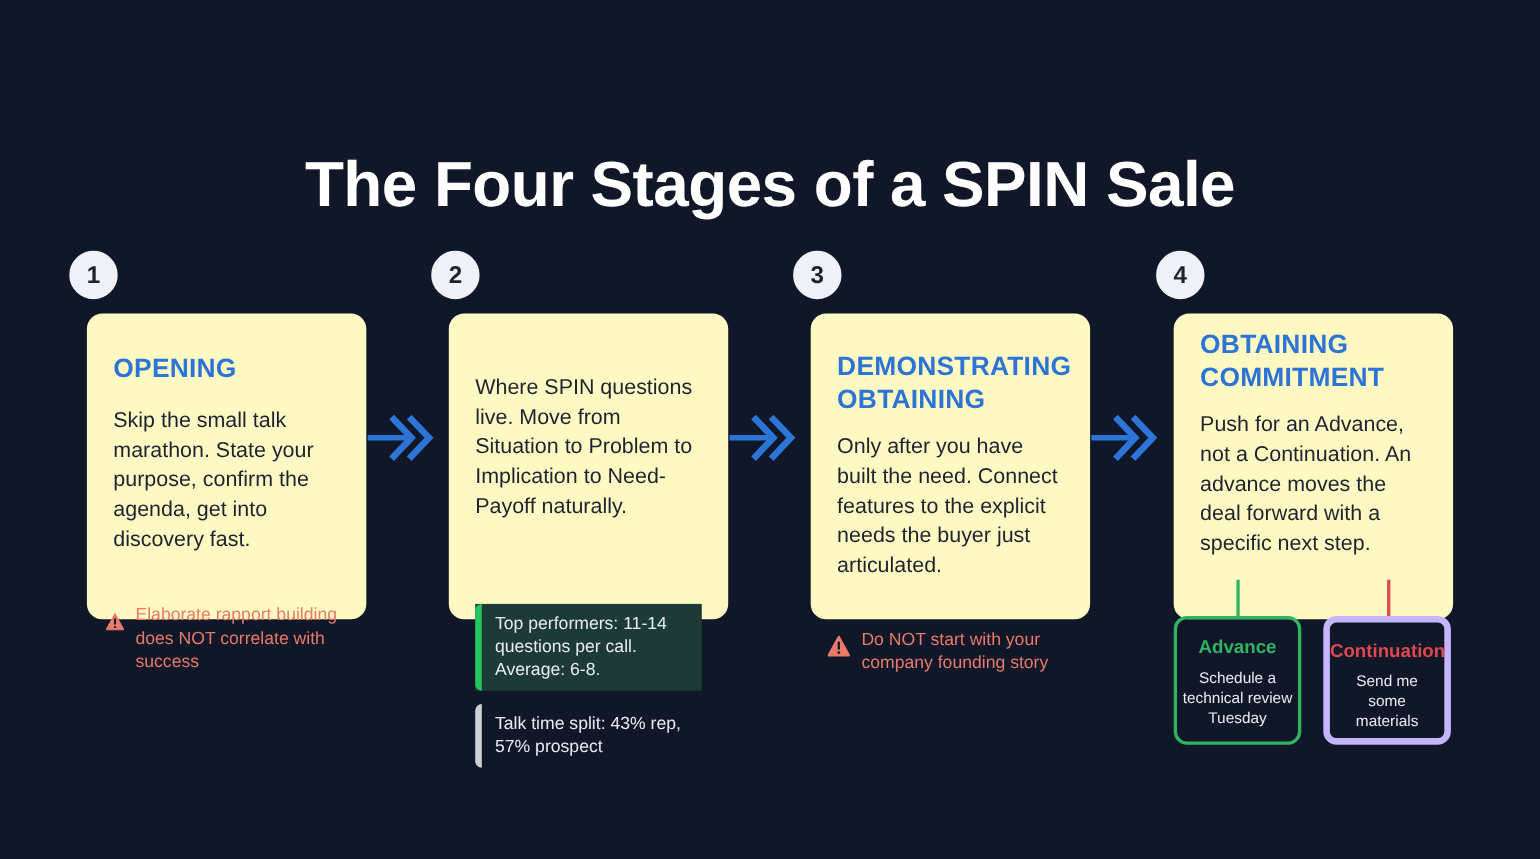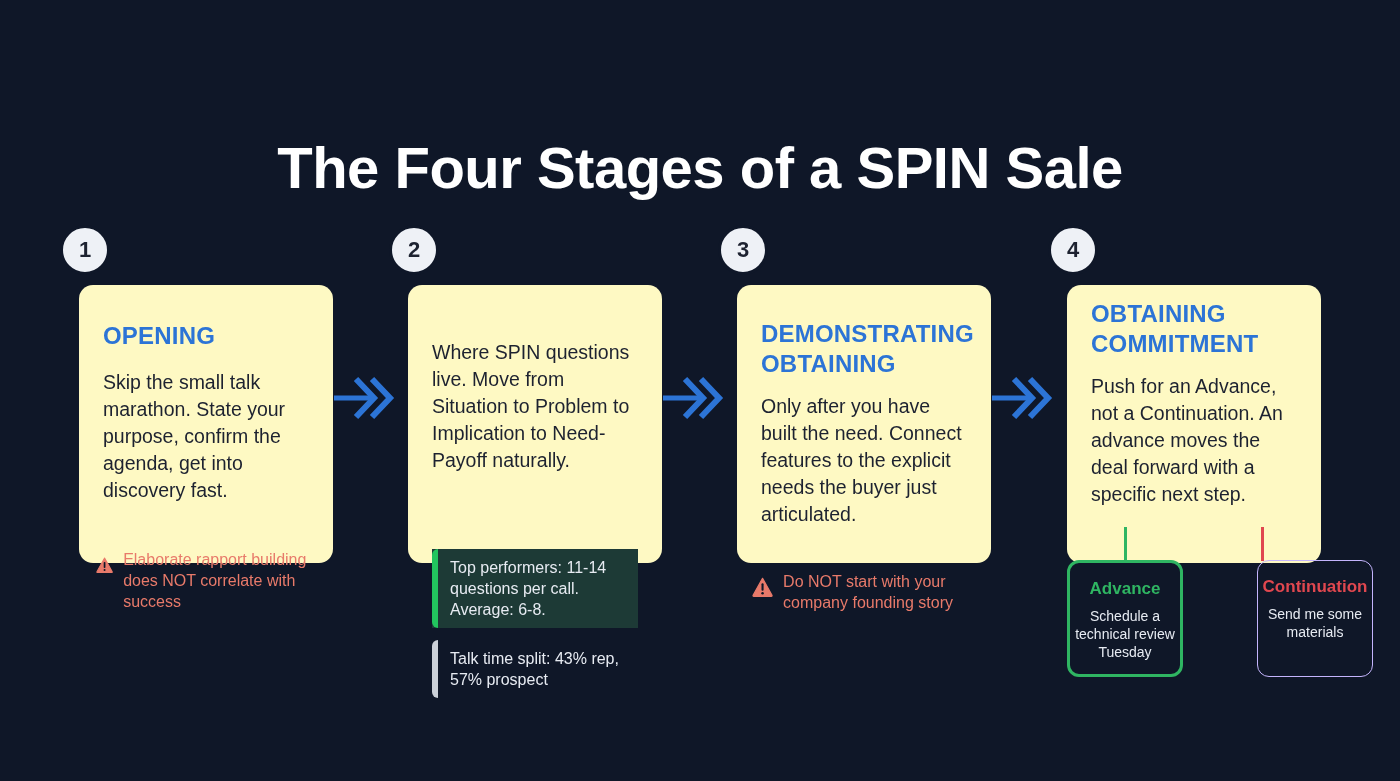--- a/index.html
+++ b/index.html
@@ -85,16 +85,16 @@
 
 <div class="stat green">Top performers: 11-14 questions per call. Average: 6-8.</div>
 <div class="stat gray">Talk time split: 43% rep, 57% prospect</div>
 
 <div class="conn" style="left:1124px;background:#2fb562"></div>
 <div class="conn" style="left:1261px;background:#e0474f"></div>
 <div class="outcome" style="left:1067px;border:3px solid #2fb562">
   <div class="h" style="color:#2fb562">Advance</div>
   <div class="b">Schedule a technical review Tuesday</div>
 </div>
-<div class="outcome" style="left:1257px;border:1px solid #c4b5fd">
+<div class="outcome" style="left:1203px;border:6px solid #c4b5fd">
   <div class="h" style="color:#e0474f">Continuation</div>
   <div class="b" style="padding:0 8px">Send me some materials</div>
 </div>
 
 </body></html>

